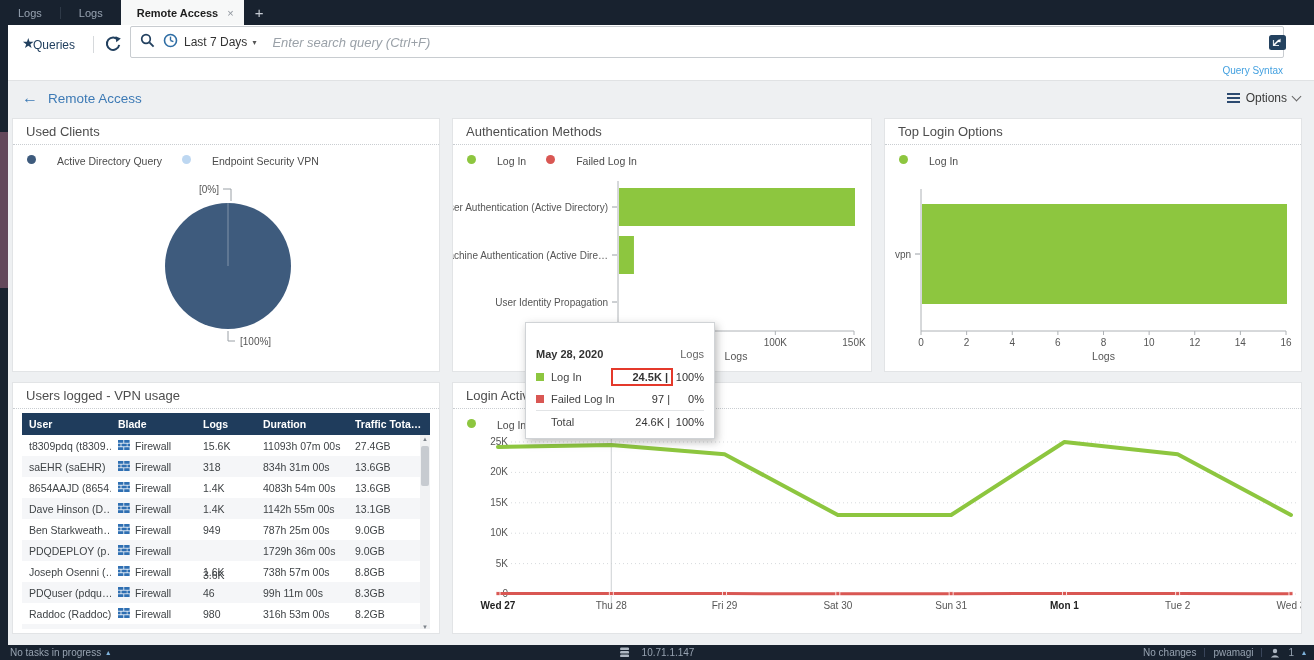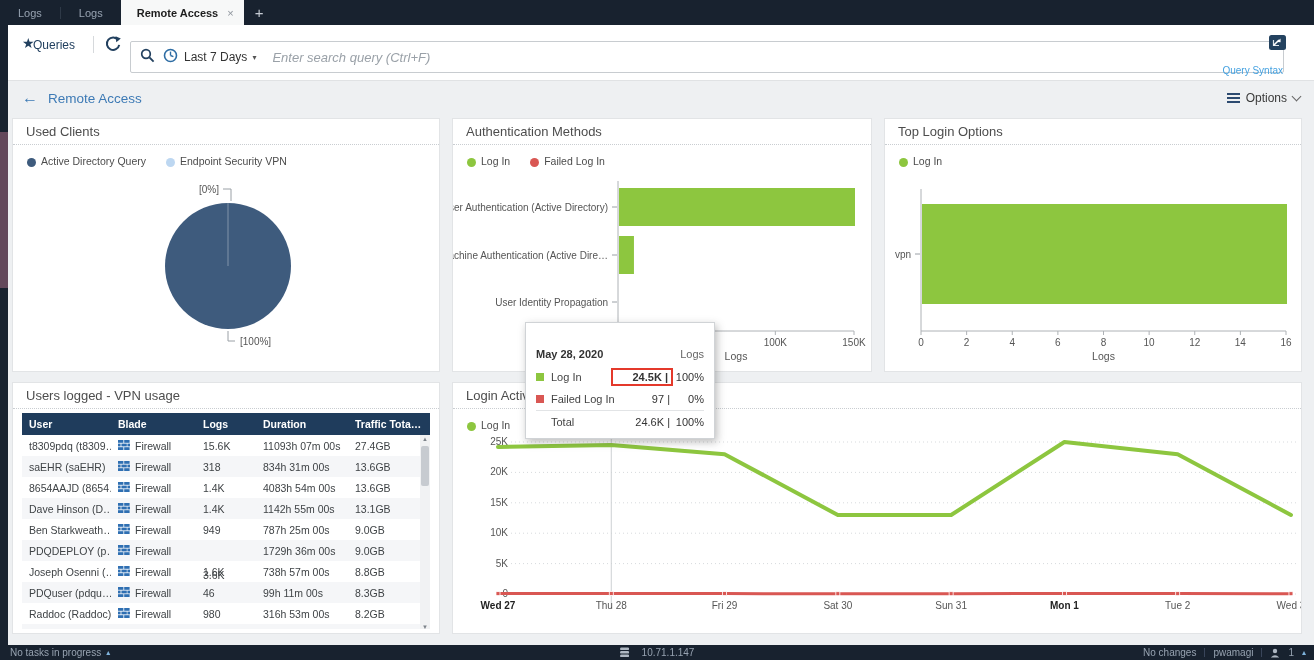--- a/index.html
+++ b/index.html
@@ -14,21 +14,21 @@
   .tab-plus{display:flex;align-items:center;padding:0 11px;color:#c6ccd4;font-size:15px;}
   
   .left-rail{position:absolute;top:25px;left:0;width:8px;bottom:15px;background:#18222f;}
   .rail-accent{position:absolute;top:107px;left:0;width:8px;height:156px;background:#63485b;}
   
   .toolbar{position:absolute;top:25px;left:8px;right:0;height:55px;background:#fff;border-bottom:1px solid #e0e2e4;}
   .star-icon{position:absolute;left:14px;top:10px;font-size:14px;color:#22405f;}
   .queries-label{position:absolute;left:25px;top:13px;font-size:12px;color:#22405f;}
   .vdiv{position:absolute;left:85px;top:11px;width:1px;height:17px;background:#d6d9dc;}
   .refresh{position:absolute;left:96px;top:10px;width:18px;height:18px;}
-  .searchbox{position:absolute;left:122px;top:16px;width:1152px;height:30px;border:1px solid #c8ccd0;border-radius:2px;
+  .searchbox{position:absolute;left:122px;top:1px;width:1152px;height:30px;border:1px solid #c8ccd0;border-radius:2px;
              display:flex;align-items:center;background:#fff;}
   .search-glyph{margin-left:9px;flex:0 0 auto;}
   .clock-glyph{margin-left:8px;flex:0 0 auto;}
   .range{display:flex;align-items:center;margin-left:6px;font-size:12px;color:#333;white-space:nowrap;}
   .range .dd{margin-left:5px;font-size:8px;color:#555;}
   .query-input{flex:1;border:none;outline:none;margin-left:14px;font-size:13px;color:#333;
                font-family:"Liberation Sans",sans-serif;}
   .query-input::placeholder{color:#9aa1a8;font-style:italic;}
   .popout{position:absolute;right:27px;top:9px;width:19px;height:17px;}
   .qsyntax{position:absolute;right:31px;top:40px;font-size:10px;color:#44a1e0;text-decoration:none;}
@@ -39,21 +39,21 @@
   .options{position:absolute;right:14px;top:5px;display:flex;align-items:center;font-size:12px;color:#3a3a3a;}
   .hamb{display:inline-block;width:13px;margin-right:6px;}
   .hamb i{display:block;height:2px;background:#2c4a70;margin:2px 0;}
   .chev{display:inline-block;width:6px;height:6px;border-right:1.5px solid #666;border-bottom:1.5px solid #666;
         transform:rotate(45deg);margin-left:6px;margin-top:-3px;}
   
   .panel{position:absolute;background:#fff;border:1px solid #e2e4e6;box-sizing:border-box;}
   .panel-title{height:25px;line-height:25px;padding-left:13px;font-size:13px;color:#4d4d4d;
                border-bottom:1px dotted #c9cdd1;}
   .legend{position:absolute;left:14px;top:36px;display:flex;gap:20px;font-size:10.5px;color:#4c4c4c;z-index:2;}
-  .legend-item{display:flex;align-items:flex-end;}
+  .legend-item{display:flex;align-items:flex-start;gap:16px;}
   .legend-dot{width:9px;height:9px;border-radius:50%;margin-right:5px;flex:0 0 auto;}
   .chart-svg{position:absolute;left:0;top:26px;}
   #panel-used{left:12px;top:118px;width:428px;height:254px;}
   #panel-auth{left:452px;top:118px;width:420px;height:254px;}
   #panel-top{left:884px;top:118px;width:418px;height:254px;}
   #panel-users{left:12px;top:382px;width:428px;height:252px;}
   #panel-activity{left:452px;top:382px;width:850px;height:252px;}
   
   .table-wrap{position:absolute;left:9px;right:9px;top:30px;bottom:4px;overflow:hidden;}
   .t-head{display:flex;height:22px;background:#1f3c5c;color:#fff;font-size:10.5px;font-weight:bold;align-items:center;}

